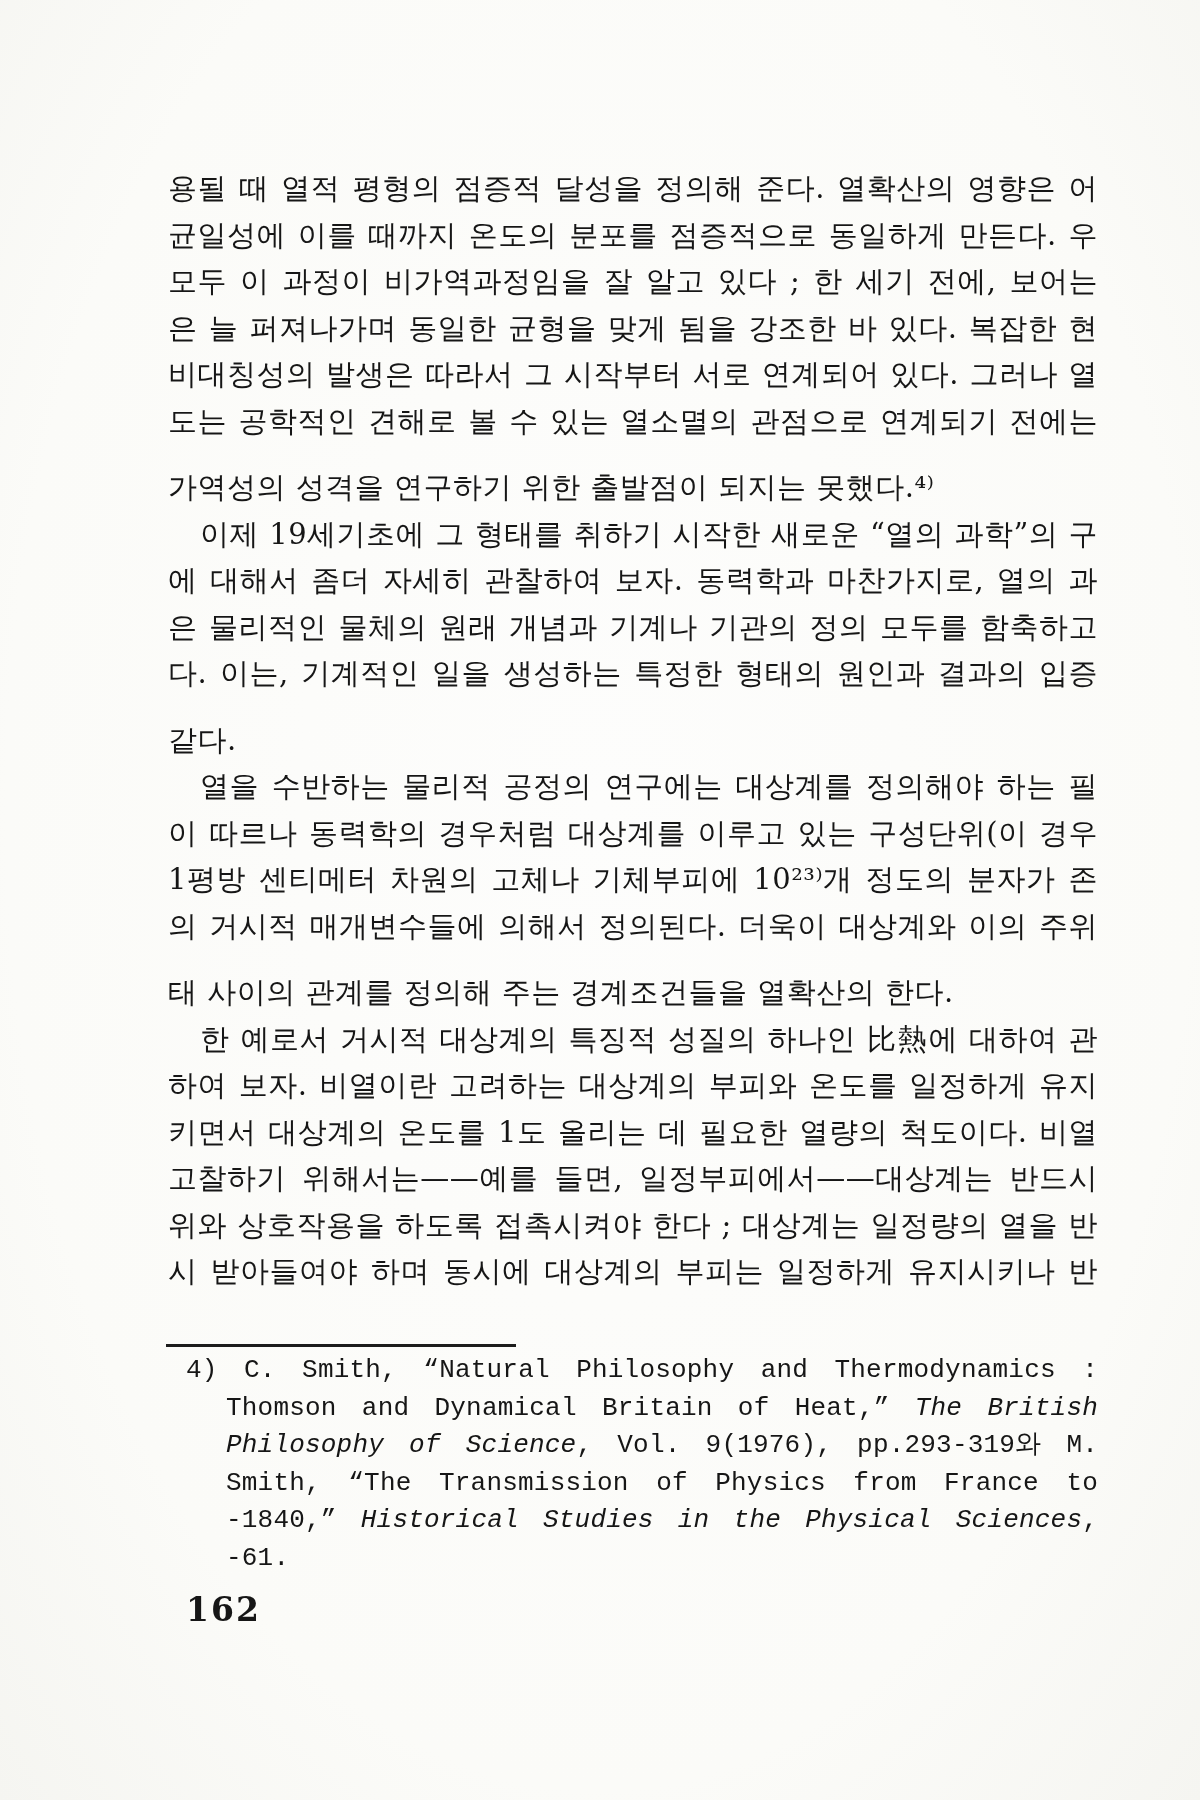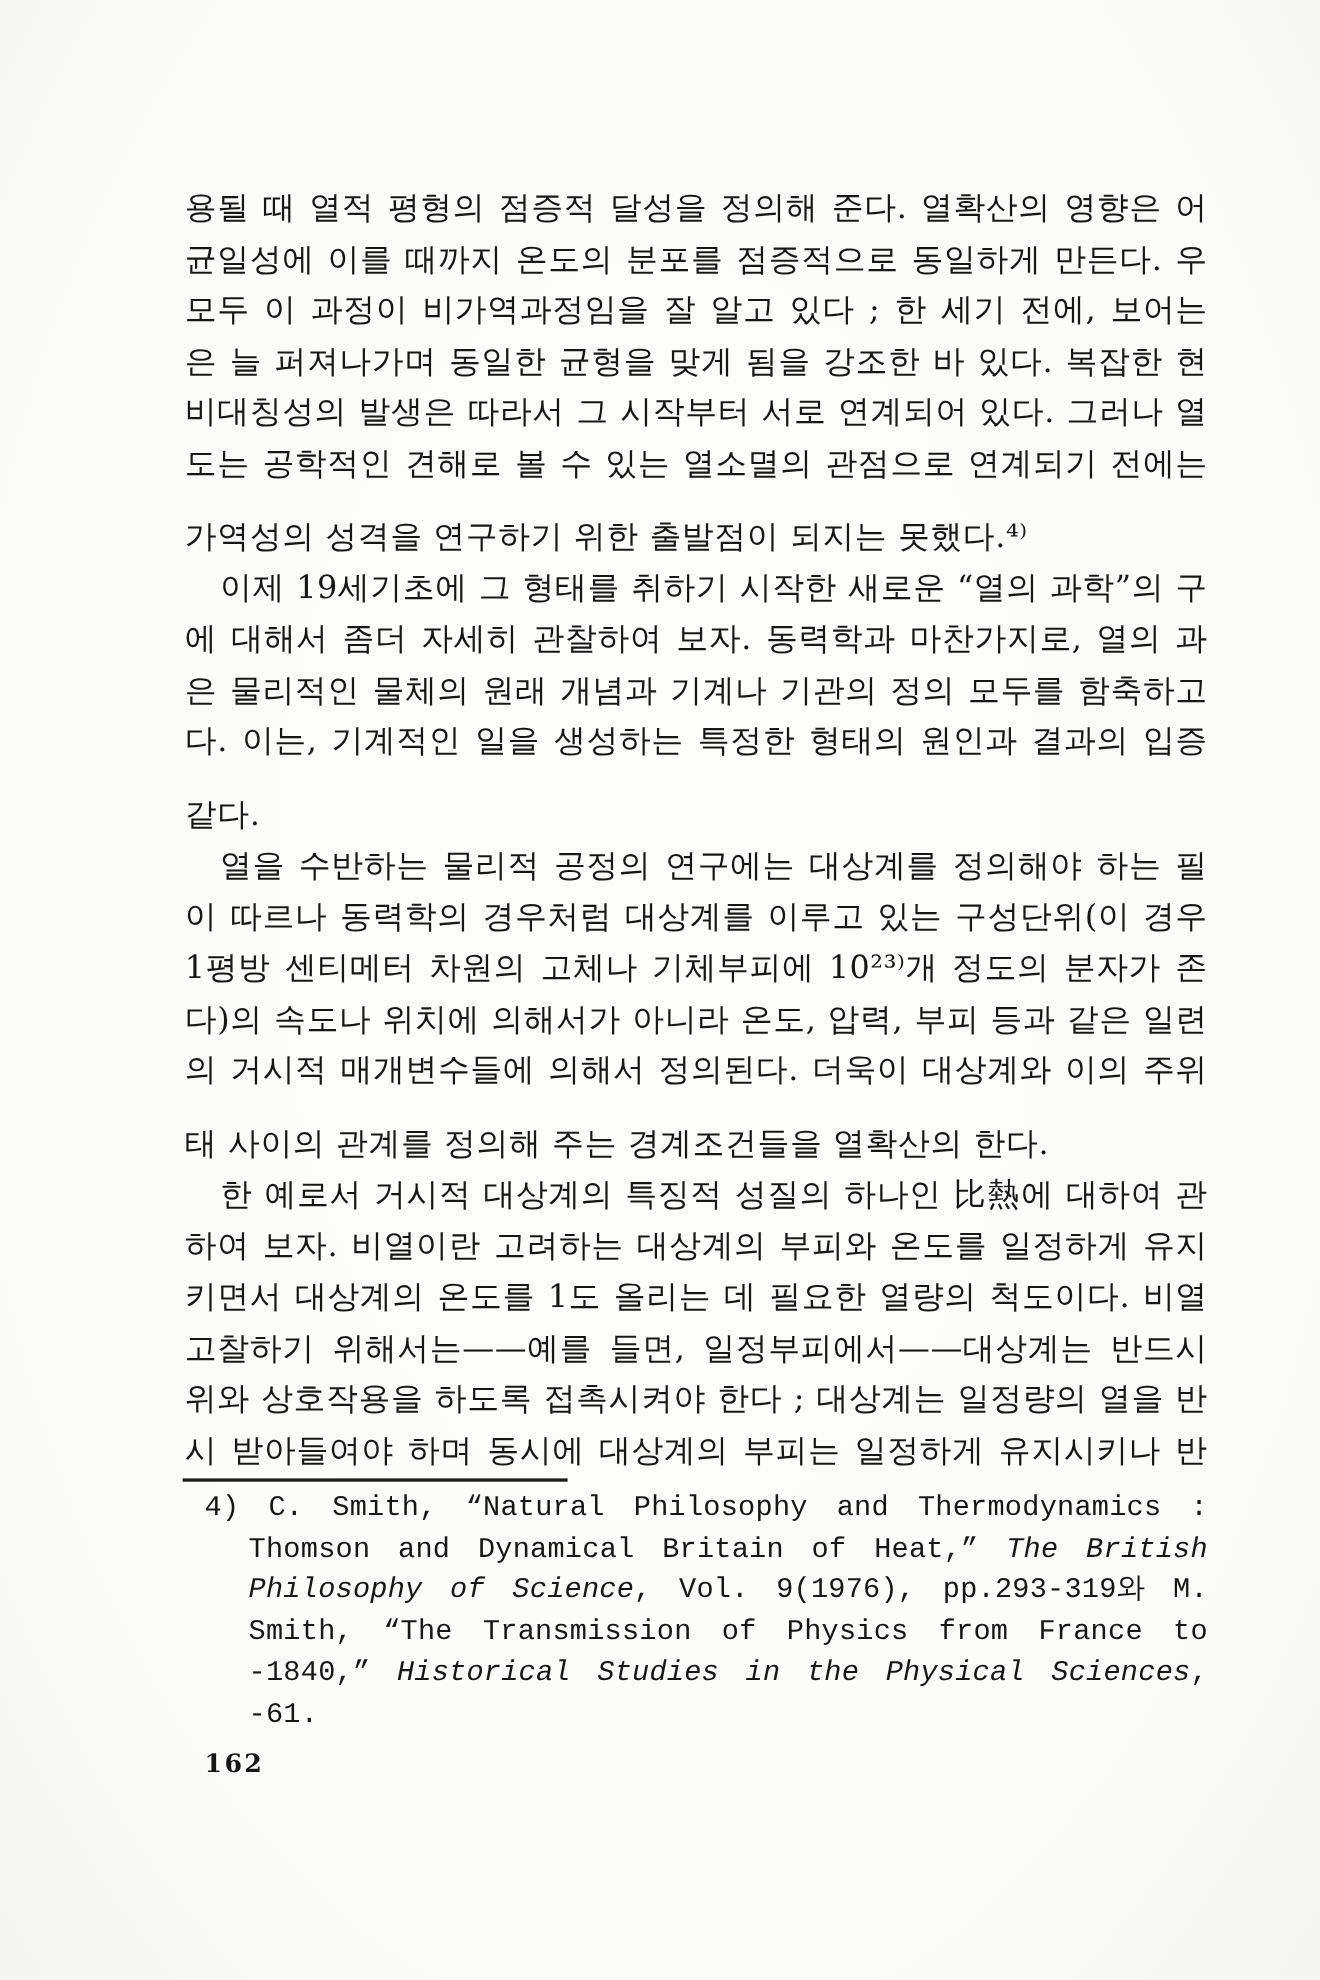--- a/index.html
+++ b/index.html
@@ -58,21 +58,21 @@
     text-align: justify;
     text-align-last: justify;
   }
   .fn-line.first { padding-left: 0; }
   .fn-line.last { text-align-last: left; }
   .it { font-style: italic; }
   .page-number {
     position: absolute;
     left: 186px;
     top: 1590px;
-    font-size: 23px;
+    font-size: 33px;
     font-weight: bold;
     letter-spacing: 2px;
   }
 </style>
 </head>
 <body>
 
 <div class="page">
   <div class="body-text" id="body-lines">
       <div class="line">용될 때 열적 평형의 점증적 달성을 정의해 준다. 열확산의 영향은 어떤</div>
@@ -83,21 +83,20 @@
       <div class="line">도는 공학적인 견해로 볼 수 있는 열소멸의 관점으로 연계되기 전에는 비</div>
       <div class="line pend">가역성의 성격을 연구하기 위한 출발점이 되지는 못했다.⁴⁾</div>
       <div class="line indent">이제 19세기초에 그 형태를 취하기 시작한 새로운 “열의 과학”의 구조</div>
       <div class="line">에 대해서 좀더 자세히 관찰하여 보자. 동력학과 마찬가지로, 열의 과학</div>
       <div class="line">은 물리적인 물체의 원래 개념과 기계나 기관의 정의 모두를 함축하고 있</div>
       <div class="line">다. 이는, 기계적인 일을 생성하는 특정한 형태의 원인과 결과의 입증과</div>
       <div class="line pend">같다.</div>
       <div class="line indent">열을 수반하는 물리적 공정의 연구에는 대상계를 정의해야 하는 필요성</div>
       <div class="line">이 따르나 동력학의 경우처럼 대상계를 이루고 있는 구성단위(이 경우는</div>
       <div class="line">1평방 센티메터 차원의 고체나 기체부피에 10²³⁾개 정도의 분자가 존재한</div>
-      <div class="line">다)의 속도나 위치에 의해서가 아니라 온도, 압력, 부피 등과 같은 일련</div>
       <div class="line">의 거시적 매개변수들에 의해서 정의된다. 더욱이 대상계와 이의 주위상</div>
       <div class="line pend">태 사이의 관계를 정의해 주는 경계조건들을 열확산의 한다.</div>
       <div class="line indent">한 예로서 거시적 대상계의 특징적 성질의 하나인 比熱에 대하여 관찰</div>
       <div class="line">하여 보자. 비열이란 고려하는 대상계의 부피와 온도를 일정하게 유지시</div>
       <div class="line">키면서 대상계의 온도를 1도 올리는 데 필요한 열량의 척도이다. 비열을</div>
       <div class="line">고찰하기 위해서는——예를 들면, 일정부피에서——대상계는 반드시 주</div>
       <div class="line">위와 상호작용을 하도록 접촉시켜야 한다 ; 대상계는 일정량의 열을 반드</div>
       <div class="line">시 받아들여야 하며 동시에 대상계의 부피는 일정하게 유지시키나 반면에</div>
     </div>
   <div class="fn-rule"></div>

